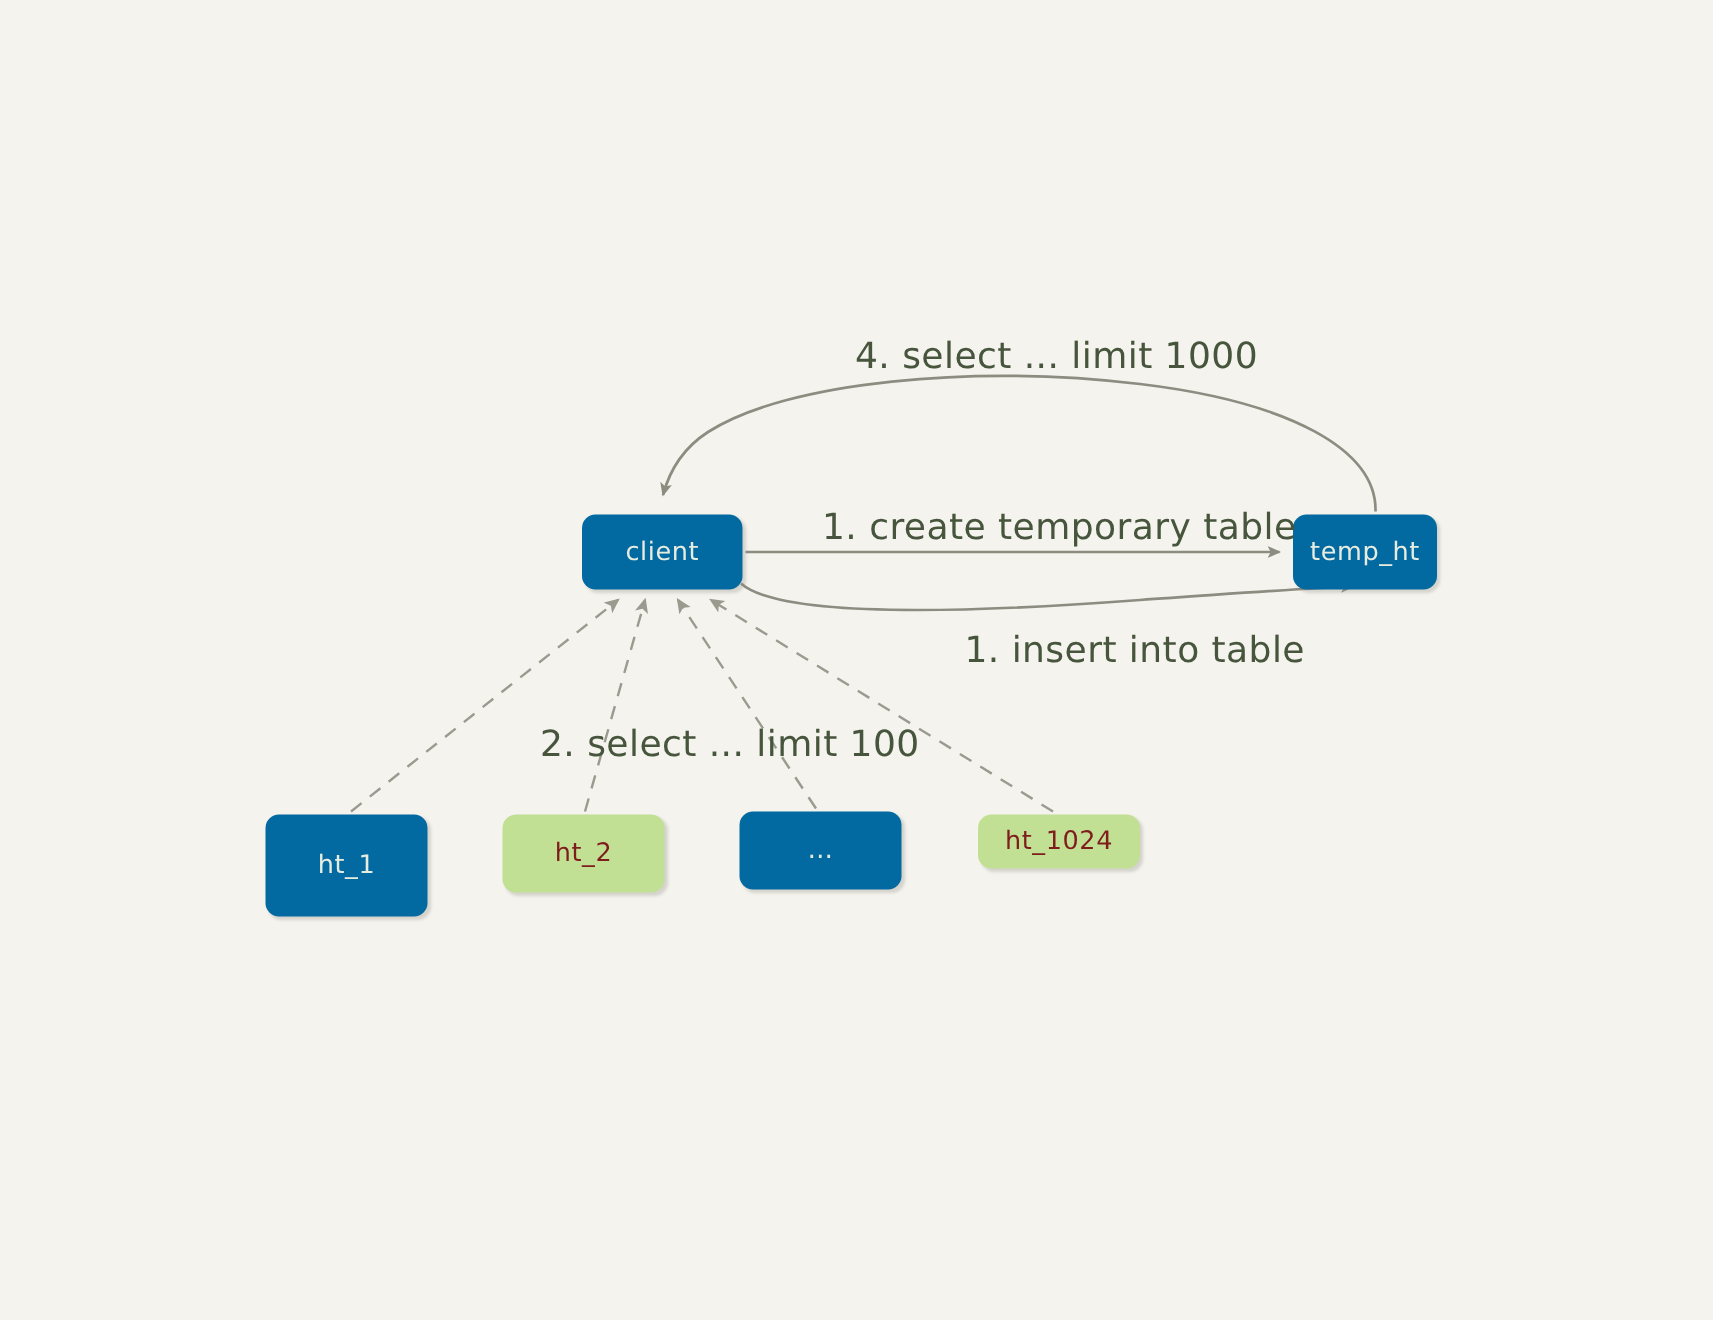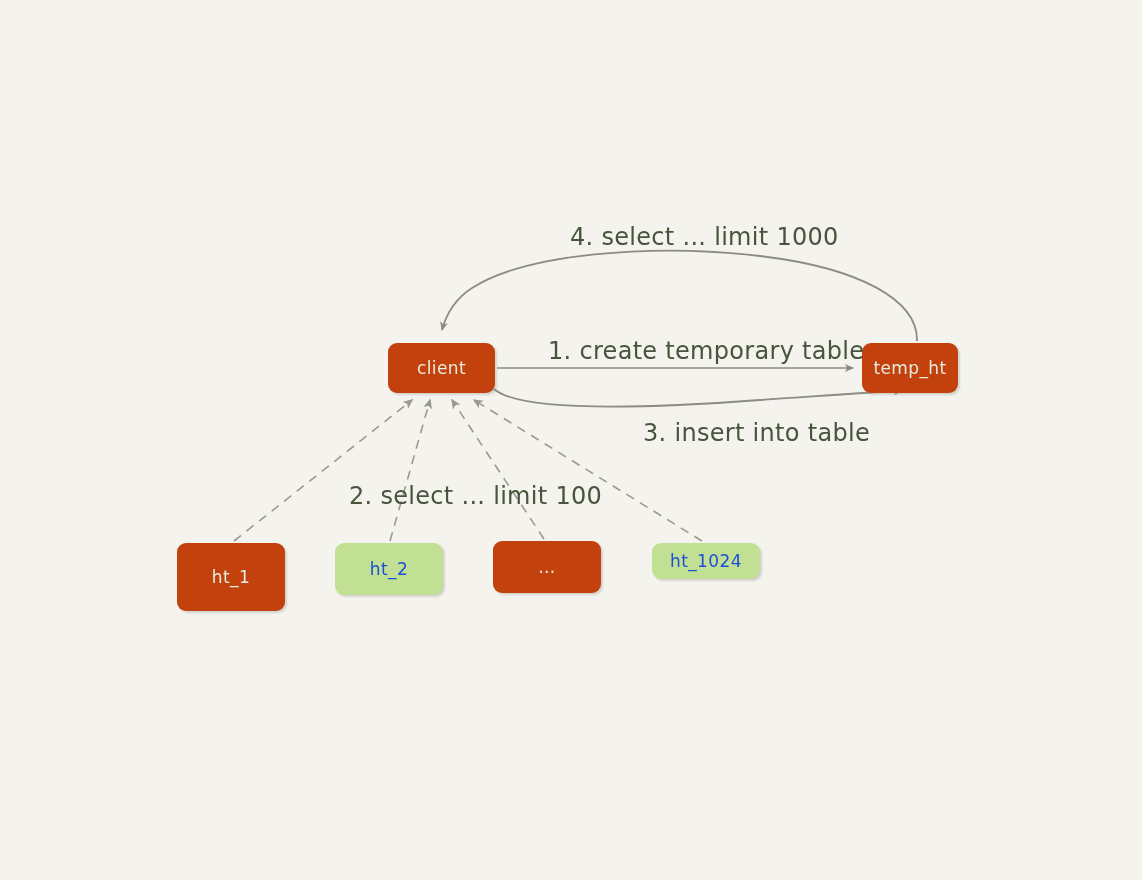--- a/index.html
+++ b/index.html
@@ -33,26 +33,26 @@
     display: flex;
     align-items: center;
     justify-content: center;
     font-family: "DejaVu Sans", sans-serif;
     font-size: 17px;
     letter-spacing: 0.4px;
     box-shadow: 2px 2px 2px rgba(140,140,130,0.30);
     z-index: 3;
   }
   .node.dark {
-    background: #c2410c;
+    background: #0369a1;
     color: #e6ece0;
   }
   .node.light {
     background: #c2e094;
-    color: #1d4ed8;
+    color: #7f1d1d;
   }
   .edge-label {
     position: absolute;
     color: #46553c;
     font-family: "DejaVu Sans", sans-serif;
     font-size: 24px;
     letter-spacing: 0.3px;
     white-space: nowrap;
     z-index: 4;
   }
@@ -103,19 +103,19 @@
   <div class="node dark" style="left:493px; top:541px; width:108px; height:52px;">
     <span>…</span>
   </div>
 
   <div class="node light" style="left:652px; top:543px; width:108px; height:36px;">
     <span>ht_1024</span>
   </div>
 
   <div class="edge-label" style="left:548px; top:337px;text-align:right;">1. create temporary table</div>
 
-  <div class="edge-label" style="left:349px; top:482px;">2. select ... limit 100</div>
+  <div class="edge-label" style="left:360px; top:482px;">2. select ... limit 100</div>
 
-  <div class="edge-label" style="left:643px; top:419px;">3. insert into table</div>
+  <div class="edge-label" style="left:643px; top:419px;">1. insert into table</div>
 
   <div class="edge-label" style="left:570px; top:223px;">4. select ... limit 1000</div>
 
 </div>
 
 </body></html>

